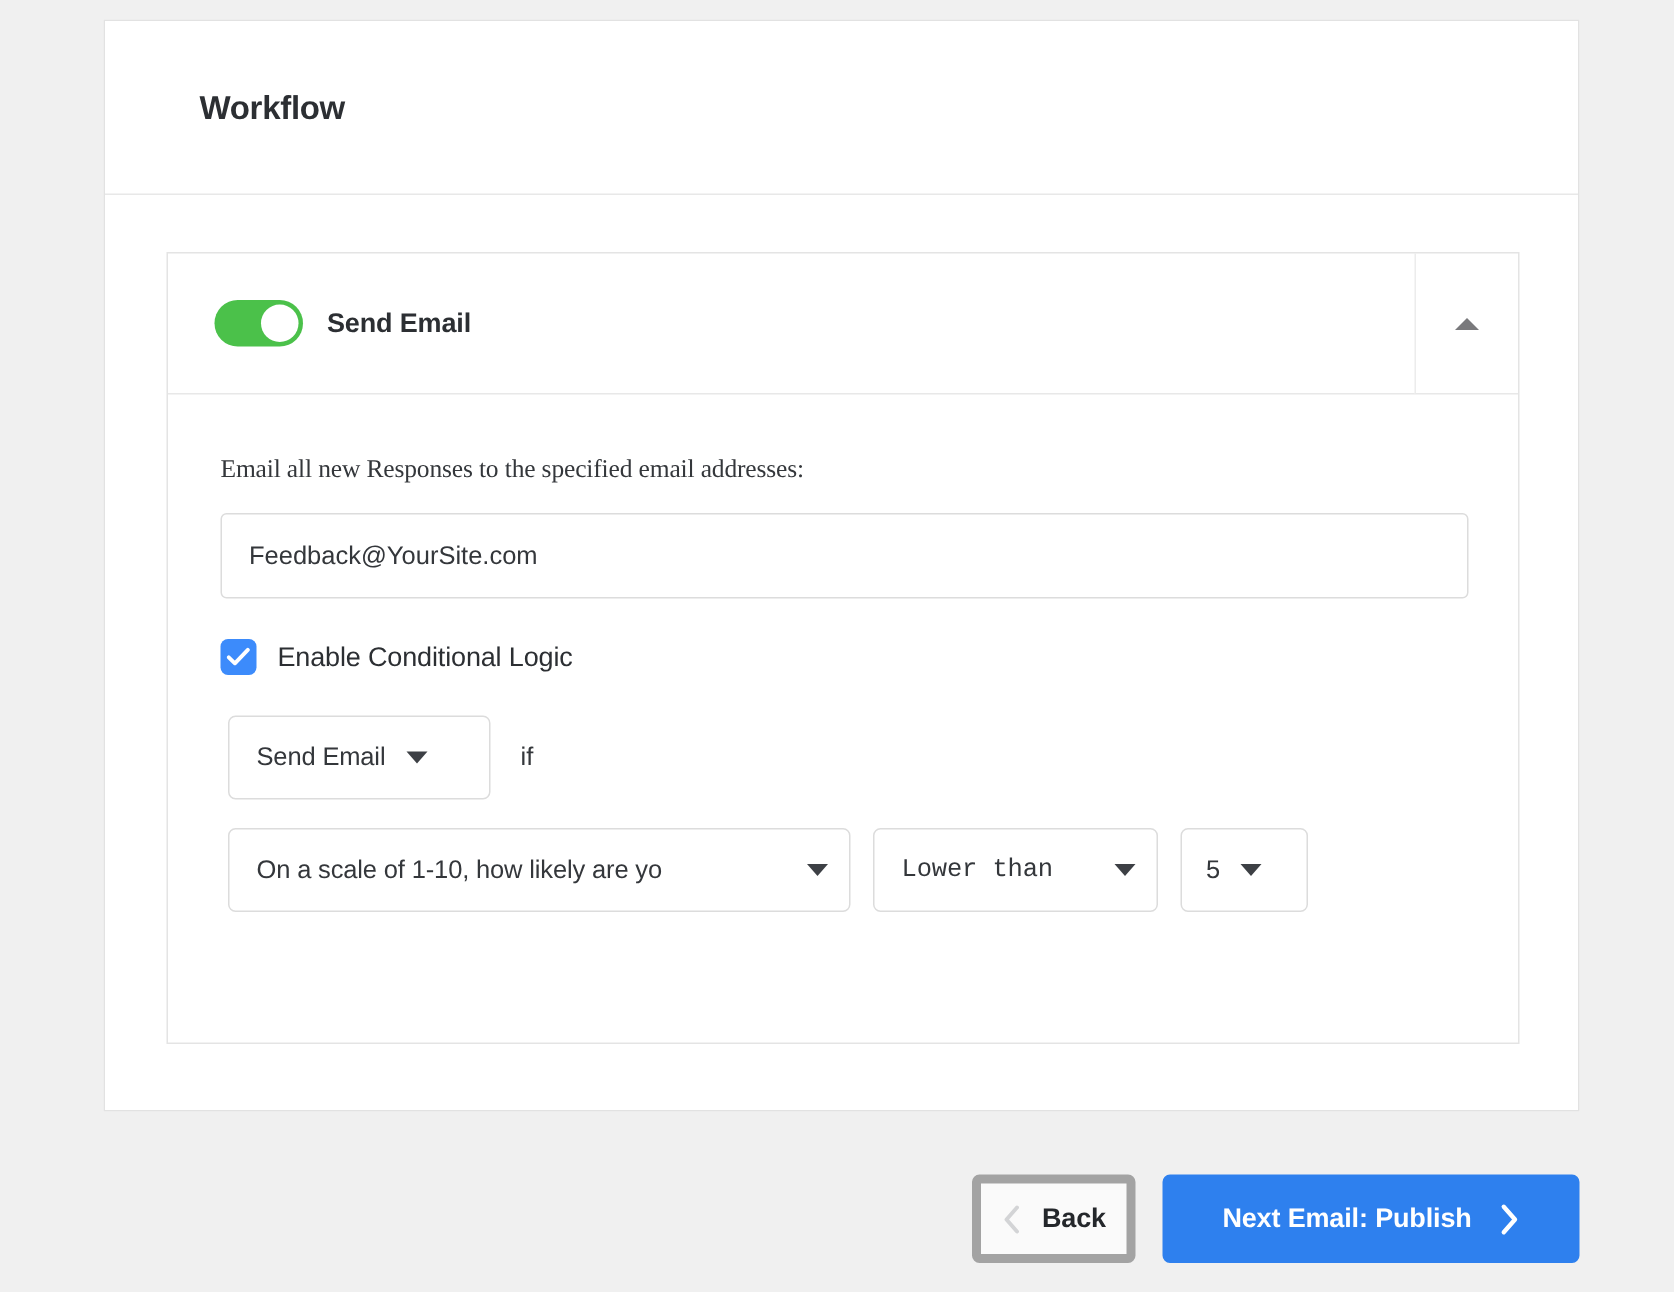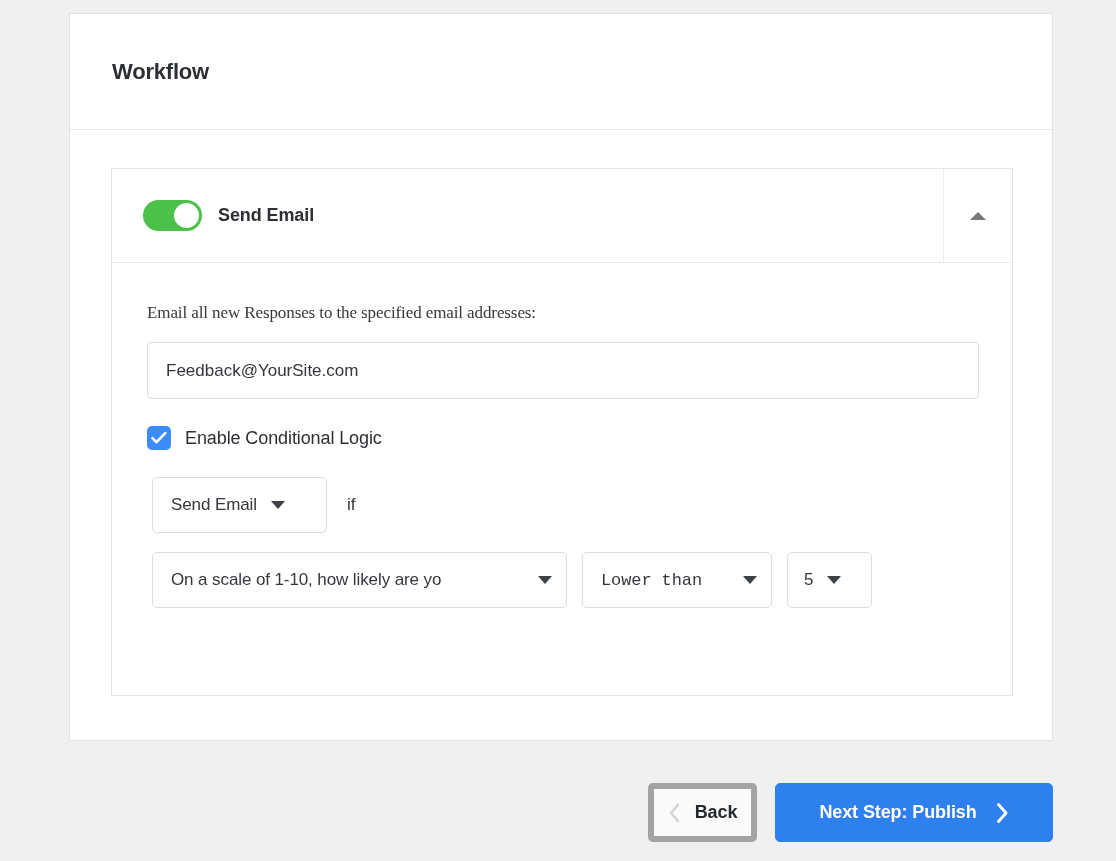--- a/index.html
+++ b/index.html
@@ -21,21 +21,21 @@
     width: 984px; height: 728px;
     background: #ffffff;
     border: 1px solid #e2e2e2;
   }
 
   .card-header {
     height: 116px;
     border-bottom: 1px solid #e8e8e8;
     display: flex;
     align-items: center;
-    padding-left: 42px;
+    padding-left: 63px;
   }
   .card-title {
     font-size: 22px;
     font-weight: bold;
     color: #2c2f33;
     letter-spacing: -0.2px;
   }
   .card-subtitle {
     font-size: 17px;
     color: #8b8f94;
@@ -304,20 +304,20 @@
 <div class="footer">
   <div class="btn btn-back">
     <span class="chev">
       <svg width="13" height="20" viewBox="0 0 13 20">
         <path d="M10 2 L3 10 L10 18" fill="none" stroke="#d3d4d6" stroke-width="2.6" stroke-linecap="round" stroke-linejoin="round"></path>
       </svg>
     </span>
     <span>Back</span>
   </div>
   <div class="btn btn-next">
-    <span>Next Step: Publish</span>
+    <span>Next Email: Publish</span>
     <span class="chev">
       <svg width="14" height="22" viewBox="0 0 14 22">
         <path d="M3.5 2.5 L11 11 L3.5 19.5" fill="none" stroke="#ffffff" stroke-width="2.9" stroke-linecap="round" stroke-linejoin="round"></path>
       </svg>
     </span>
   </div>
 </div>
 
 </body></html>

